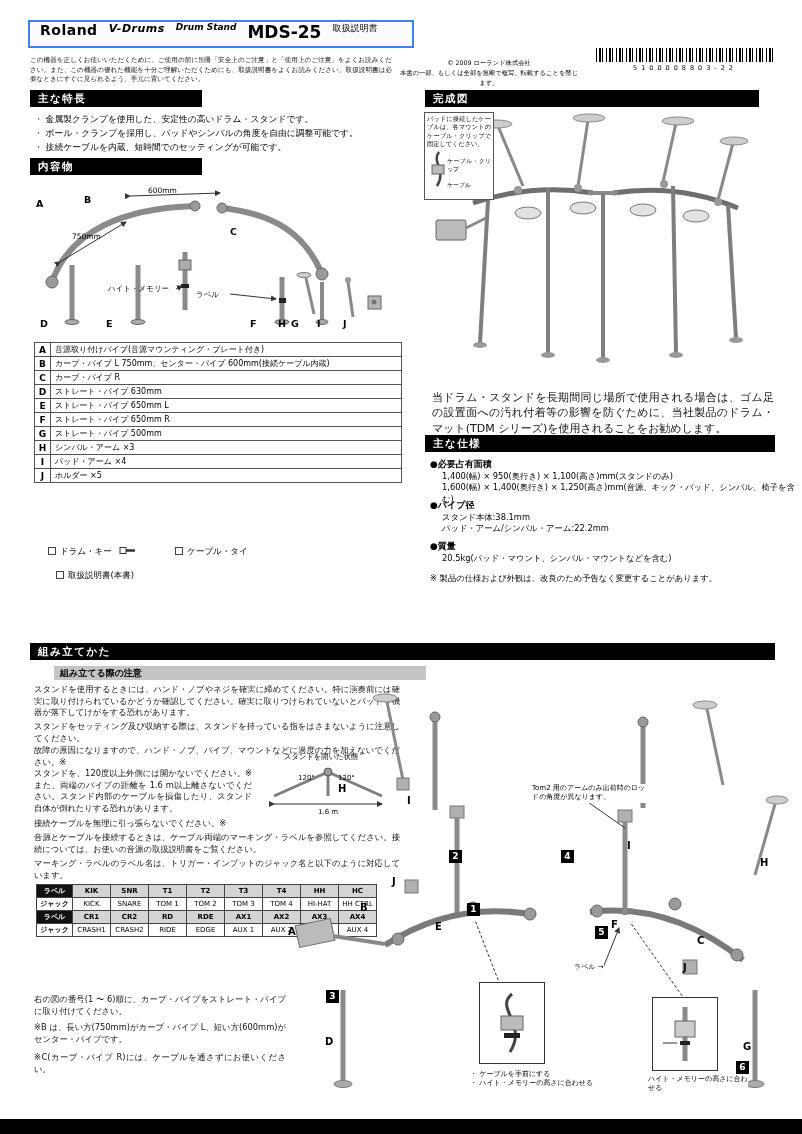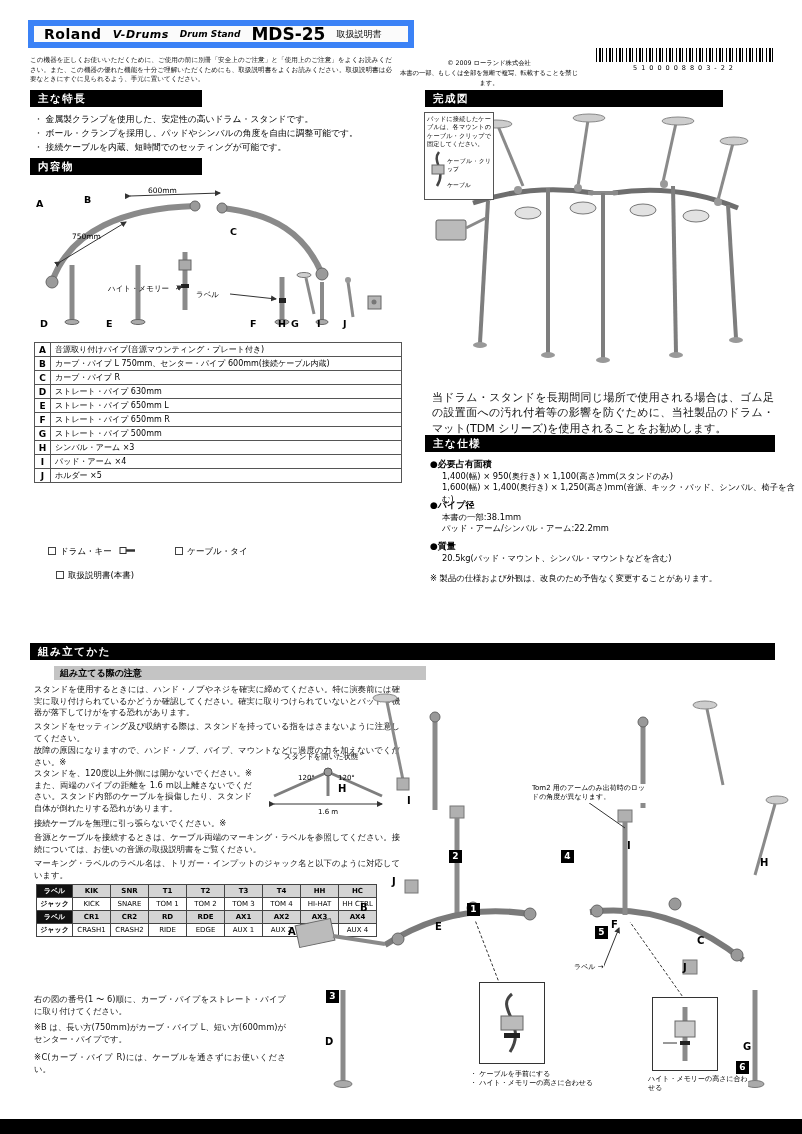--- a/index.html
+++ b/index.html
@@ -3,21 +3,21 @@
 <meta charset="utf-8">
 <style>
   * { margin:0; padding:0; box-sizing:border-box; }
   body { background:#dcdcdc; font-family:"DejaVu Sans","Liberation Sans",sans-serif; }
   .page { position:relative; width:802px; height:1134px; background:#fff; margin:0 auto; overflow:hidden; color:#000; }
   .abs { position:absolute; }
   .bar { position:absolute; background:#000; color:#fff; font-weight:bold; font-size:10.5px; line-height:17px; height:17px; padding-left:8px; letter-spacing:1.5px; }
   .subbar { position:absolute; background:#c4c4c4; color:#000; font-weight:bold; font-size:9px; line-height:14px; height:14px; padding-left:6px; }
   .txt { position:absolute; font-size:8.3px; line-height:1.4; color:#111; text-align:justify; }
   .tiny { font-size:6.6px; line-height:1.45; }
-  .hdr-box { position:absolute; left:28px; top:20px; width:386px; height:28px; border:6px solid #3b82f6; background:#fbfbfb; display:flex; align-items:center; gap:11px; padding:0 10px; }
+  .hdr-box { position:absolute; left:28px; top:20px; width:386px; height:28px; border:2px solid #3b82f6; background:#fbfbfb; display:flex; gap:11px; padding:0 10px; }
   .roland { font-weight:bold; font-size:14px; letter-spacing:0.5px; }
   .vdrums { font-style:italic; font-weight:bold; font-size:11px; letter-spacing:0.5px; }
   .ptype  { font-style:italic; font-weight:bold; font-size:9px; }
   .model  { font-weight:bold; font-size:17px; }
   .doctype{ font-size:9px; }
   .barcode { position:absolute; left:596px; top:48px; width:178px; height:14px;
     background:repeating-linear-gradient(90deg,#000 0 1px,#fff 1px 3px,#000 3px 5px,#fff 5px 6px,#000 6px 7px,#fff 7px 10px); }
   .bdigits { position:absolute; left:596px; top:64px; width:178px; text-align:center; font-size:6.5px; letter-spacing:4px; }
   .pl { position:absolute; font-weight:bold; font-size:9.5px; }
   .dim { position:absolute; font-size:7.5px; }
@@ -175,21 +175,21 @@
     <svg width="18" height="11" style="vertical-align:-2px;margin-left:4px;">
         <rect x="1" y="2.5" width="6" height="6" fill="none" stroke="#333"></rect>
         <line x1="7" y1="5.5" x2="16" y2="5.5" stroke="#333" stroke-width="2.5"></line>
       </svg>
     <span class="chk" style="margin-left:36px;"></span><span>ケーブル・タイ</span>
   </div>
   <div class="chkline" style="left:48px;top:570px;padding-left:8px;">
     <span class="chk"></span><span>取扱説明書(本書)</span>
   </div>
 
-  <div class="bar" style="left:425px;top:90px;width:298px;">完成図</div>
+  <div class="bar" style="left:425px;top:90px;width:334px;">完成図</div>
 
   <div class="callout-box">
     <div>パッドに接続したケーブルは、各マウントのケーブル・クリップで固定してください。</div>
     <div style="display:flex;gap:2px;margin-top:2px;">
       <svg width="22" height="38">
         <path d="M12 2 C 4 12, 20 20, 10 36" stroke="#444" stroke-width="2.5" fill="none"></path>
         <rect x="5" y="15" width="12" height="9" fill="#bbb" stroke="#666"></rect>
       </svg>
       <div style="font-size:5.8px;line-height:1.3;">
         <div style="margin-top:8px;">ケーブル・クリップ</div>
@@ -232,21 +232,21 @@
     <circle cx="290" cy="94" r="4" fill="#999"></circle>
   </svg>
 
   <div class="txt" style="left:432px;top:390px;width:342px;font-size:11px;">当ドラム・スタンドを長期間同じ場所で使用される場合は、ゴム足の設置面への汚れ付着等の影響を防ぐために、当社製品のドラム・マット(TDM シリーズ)を使用されることをお勧めします。</div>
 
   <div class="bar" style="left:425px;top:435px;width:350px;">主な仕様</div>
   <div class="spec-h" style="left:430px;top:458px;">●必要占有面積</div>
   <div class="spec-l" style="left:442px;top:470px;">1,400(幅) × 950(奥行き) × 1,100(高さ)mm(スタンドのみ)</div>
   <div class="spec-l" style="left:442px;top:481px;">1,600(幅) × 1,400(奥行き) × 1,250(高さ)mm(音源、キック・パッド、シンバル、椅子を含む)</div>
   <div class="spec-h" style="left:430px;top:499px;">●パイプ径</div>
-  <div class="spec-l" style="left:442px;top:511px;">本書の一部:38.1mm</div>
+  <div class="spec-l" style="left:442px;top:511px;">スタンド本体:38.1mm</div>
   <div class="spec-l" style="left:442px;top:522px;">パッド・アーム/シンバル・アーム:22.2mm</div>
   <div class="spec-h" style="left:430px;top:540px;">●質量</div>
   <div class="spec-l" style="left:442px;top:552px;">20.5kg(パッド・マウント、シンバル・マウントなどを含む)</div>
   <div class="spec-l" style="left:430px;top:572px;">※ 製品の仕様および外観は、改良のため予告なく変更することがあります。</div>
 
   <div class="bar" style="left:30px;top:643px;width:745px;">組み立てかた</div>
   <div class="subbar" style="left:30px;top:666px;width:372px;margin-left:24px;">組み立てる際の注意</div>
 
   <div class="txt" style="left:34px;top:684px;width:366px;">スタンドを使用するときには、ハンド・ノブやネジを確実に締めてください。特に演奏前には確実に取り付けられているかどうか確認してください。確実に取りつけられていないとパッドや機器が落下してけがをする恐れがあります。</div>
   <div class="txt" style="left:34px;top:721px;width:366px;">スタンドをセッティング及び収納する際は、スタンドを持っている指をはさまないように注意してください。</div>

